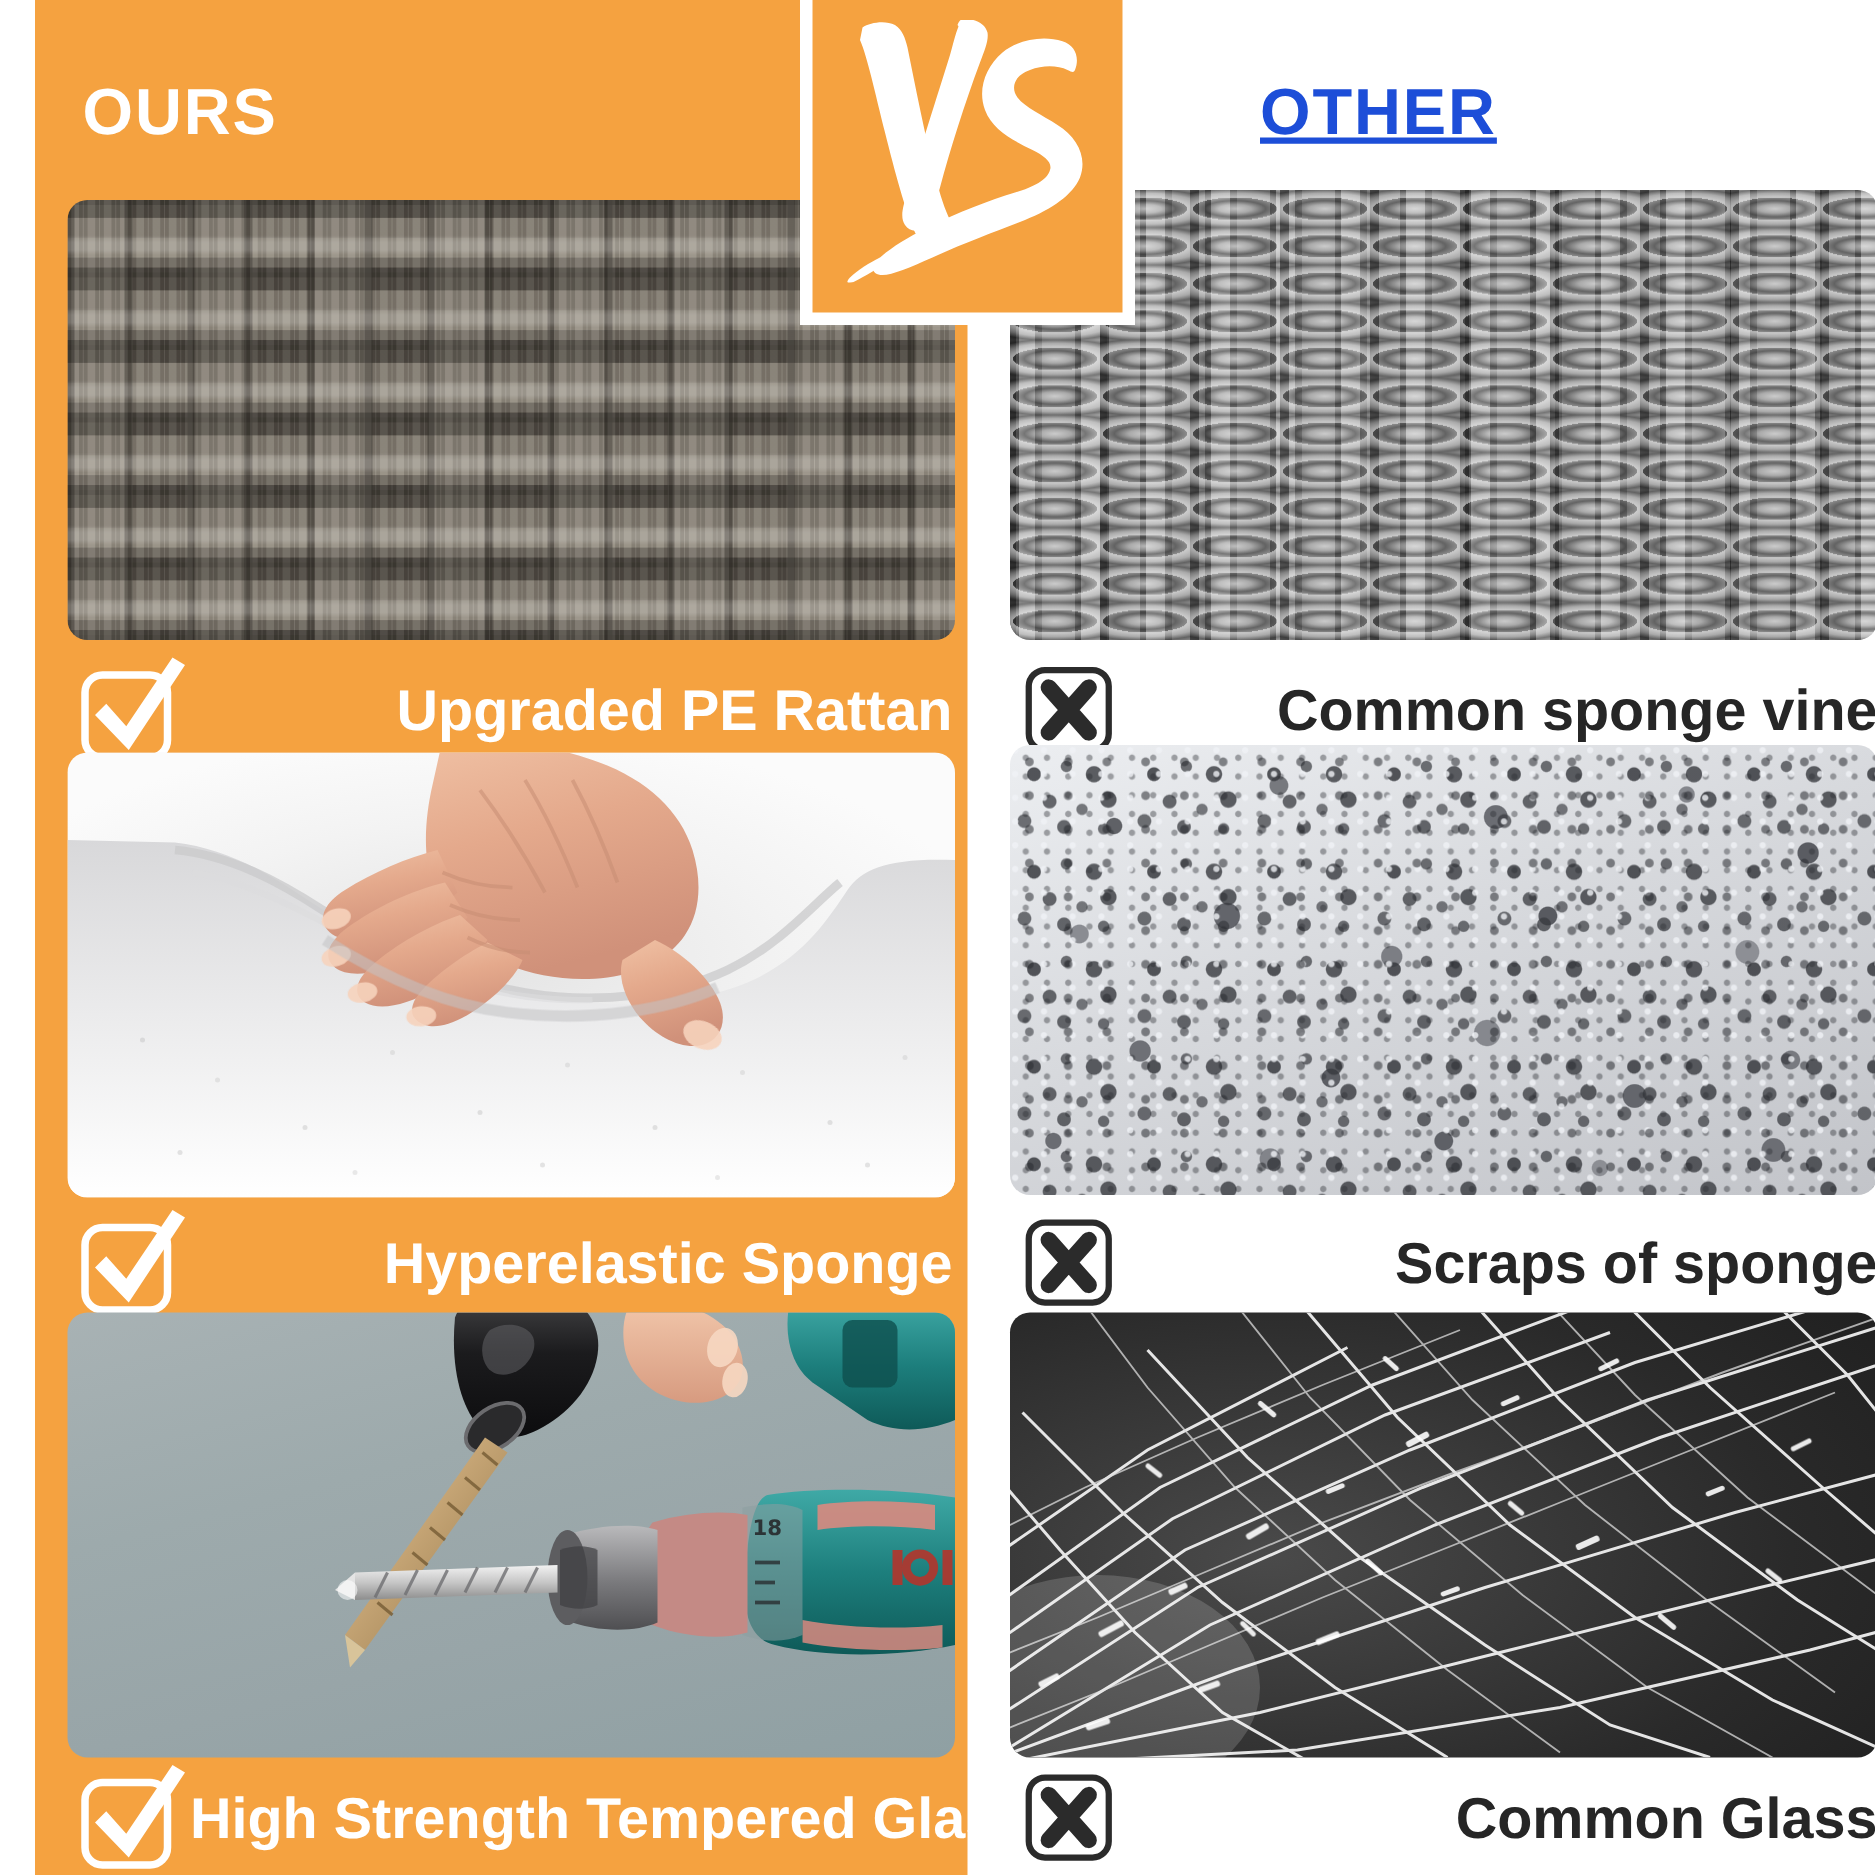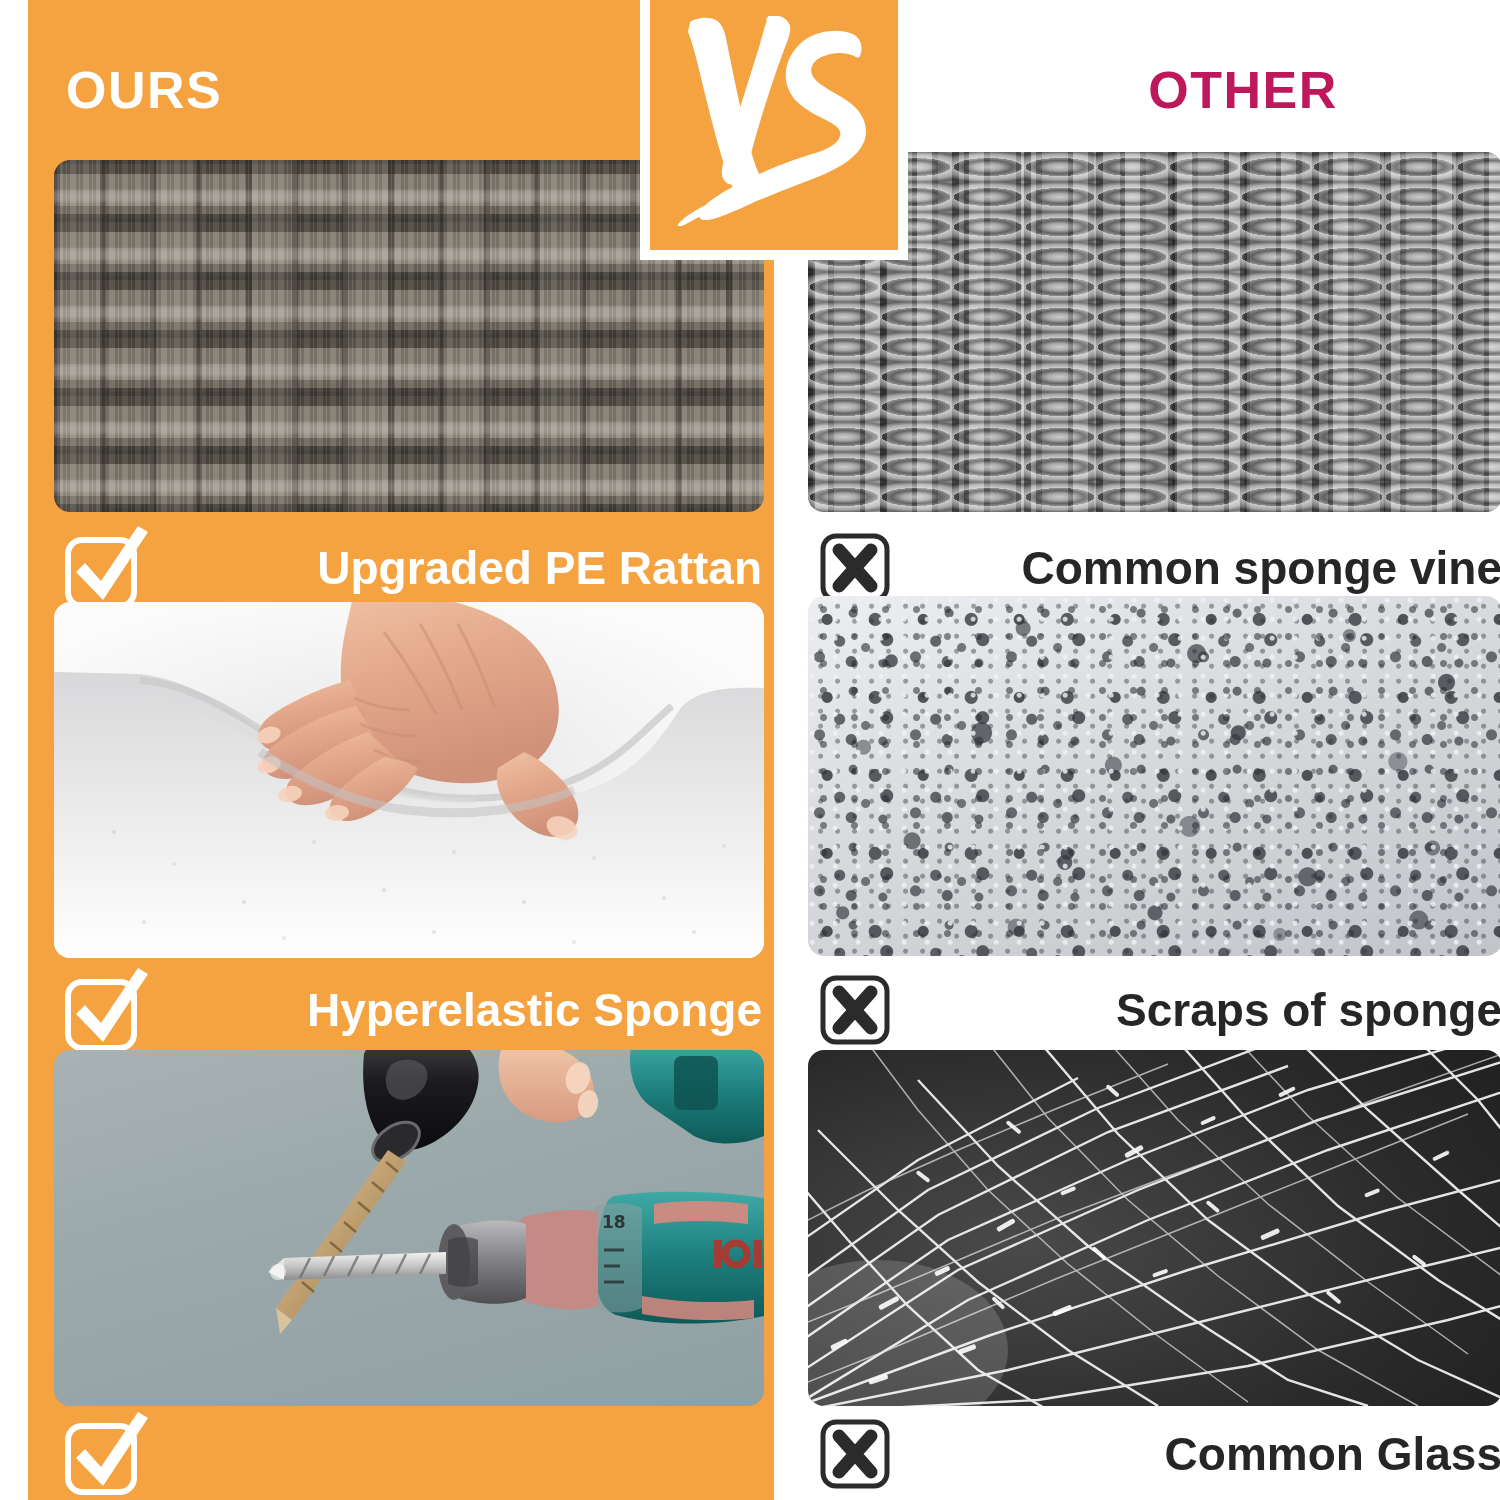--- a/index.html
+++ b/index.html
@@ -32,26 +32,27 @@
     font-size: 52px;
     font-weight: 700;
     letter-spacing: 1.5px;
     color: #ffffff;
     line-height: 1;
   }
   #other-title {
     position: absolute;
     left: 980px; top: 64px;
     width: 470px;
-    text-align: center;
+    text-align: left;
     font-size: 52px;
     font-weight: 700;
     letter-spacing: 1.5px;
-    color: #be185d;
+    color: #1d4ed8;
     line-height: 1;
+    text-decoration: underline;
   }
 
   
   #vs-badge {
     position: absolute;
     left: 612px; top: -8px;
     width: 268px; height: 268px;
     background: #F5A240;
     border: 10px solid #ffffff;
     border-top: none;
@@ -588,20 +589,21 @@
     </svg>
   </div>
 
   <div class="label-row row-ours" style="left:34px; top:1406px; width:700px;">
     <span class="icon-box">
       <svg width="90" height="96" viewBox="0 0 90 96" aria-hidden="true">
         <rect x="6" y="20" width="66" height="66" rx="14" ry="14" fill="none" stroke="#FFFFFF" stroke-width="6"></rect>
         <path d="M14 52 L23 43 L39 61 L76 6 L86 12 L41 80 Z" fill="#FFFFFF"></path>
       </svg>
     </span>
+    <span class="label-text">High Strength Tempered Glass</span>
   </div>
 
   <div class="label-row row-other" style="left:790px; top:1406px; width:684px;">
     <span class="icon-box">
       <svg width="74" height="78" viewBox="0 0 74 78" aria-hidden="true">
         <rect x="5" y="7" width="64" height="64" rx="13" ry="13" fill="none" stroke="#2B2B2B" stroke-width="5"></rect>
         <path d="M21 21 L53 57 M53 21 L21 57" stroke="#2B2B2B" stroke-width="13" stroke-linecap="round"></path>
       </svg>
     </span>
     <span class="label-text">Common Glass</span>

